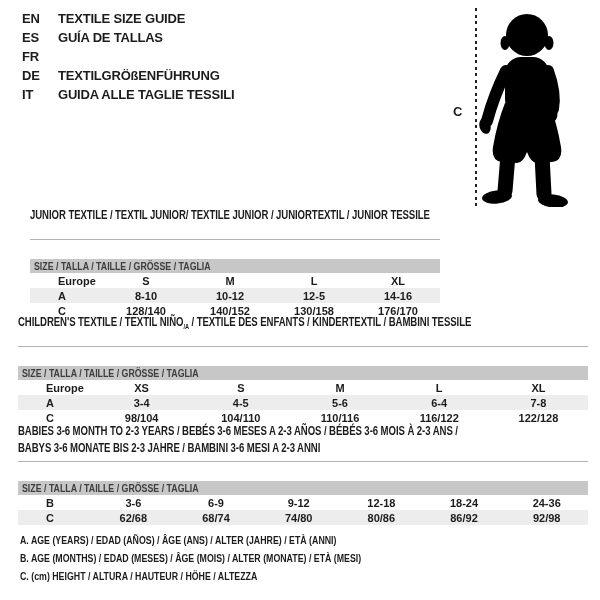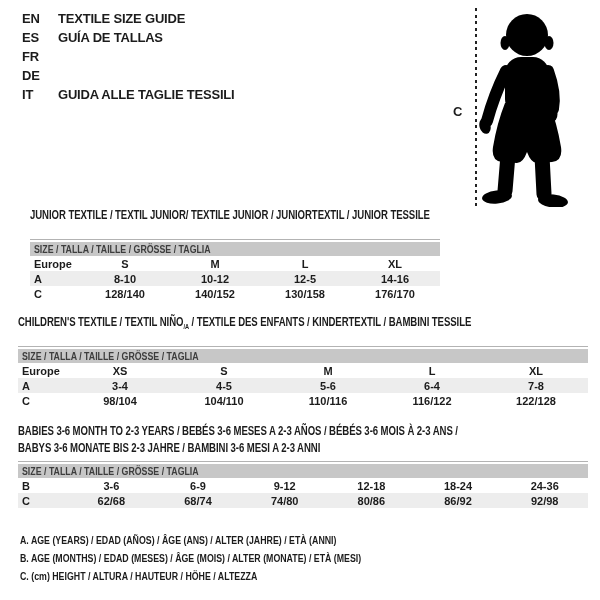--- a/index.html
+++ b/index.html
@@ -26,27 +26,27 @@
 
   
   .sec{position:absolute;}
   .sec1{left:30px;top:208px;width:410px;}
   .sec2{left:18px;top:315px;width:570px;}
   .sec3{left:18px;top:424px;width:570px;}
   .sec-title{font-size:12px;letter-spacing:-0.1px;}
   .title-line{height:17px;line-height:14px;}
   .sec1 .title-line,.sec2 .title-line{height:14px;}
   .sub{font-size:7px;vertical-align:sub;}
-  .size-table{margin-top:17px;border-top:1px solid var(--line);padding-top:2px;}
+  .size-table{margin-top:17px;border-top:1px solid var(--line);padding-top:19px;}
   .sec3 .size-table{margin-top:3px;}
   .size-bar{height:14px;line-height:14px;background:var(--bar-bg);color:var(--bar-text);
     font-size:11px;padding-left:4px;}
   .t-row{display:flex;height:15px;align-items:center;font-size:11px;}
   .t-row.shaded{background:var(--shaded);}
-  .t-label{width:50px;padding-left:4px;}
+  .t-label{width:50px;padding-left:4px;margin-left:24px;}
   .t-cell{flex:1;text-align:center;}
 
   
   .legend{position:absolute;left:20px;top:533px;}
   .legend-line{display:block;height:18px;line-height:15px;font-size:11px;}
 </style>
 </head>
 <body>
 
 <div class="page">
@@ -58,20 +58,21 @@
       </div>
       <div class="lang-row">
         <span class="lang-code">ES</span>
         <span class="lang-title">GUÍA DE TALLAS</span>
       </div>
       <div class="lang-row">
         <span class="lang-code">FR</span>
       </div>
       <div class="lang-row">
         <span class="lang-code">DE</span>
+        <span class="lang-title">TEXTILGRÖßENFÜHRUNG</span>
       </div>
       <div class="lang-row">
         <span class="lang-code">IT</span>
         <span class="lang-title">GUIDA ALLE TAGLIE TESSILI</span>
       </div>
     </div>
 
   <div class="figure">
     <div class="dotted"></div>
     <div class="cmark">C</div>

